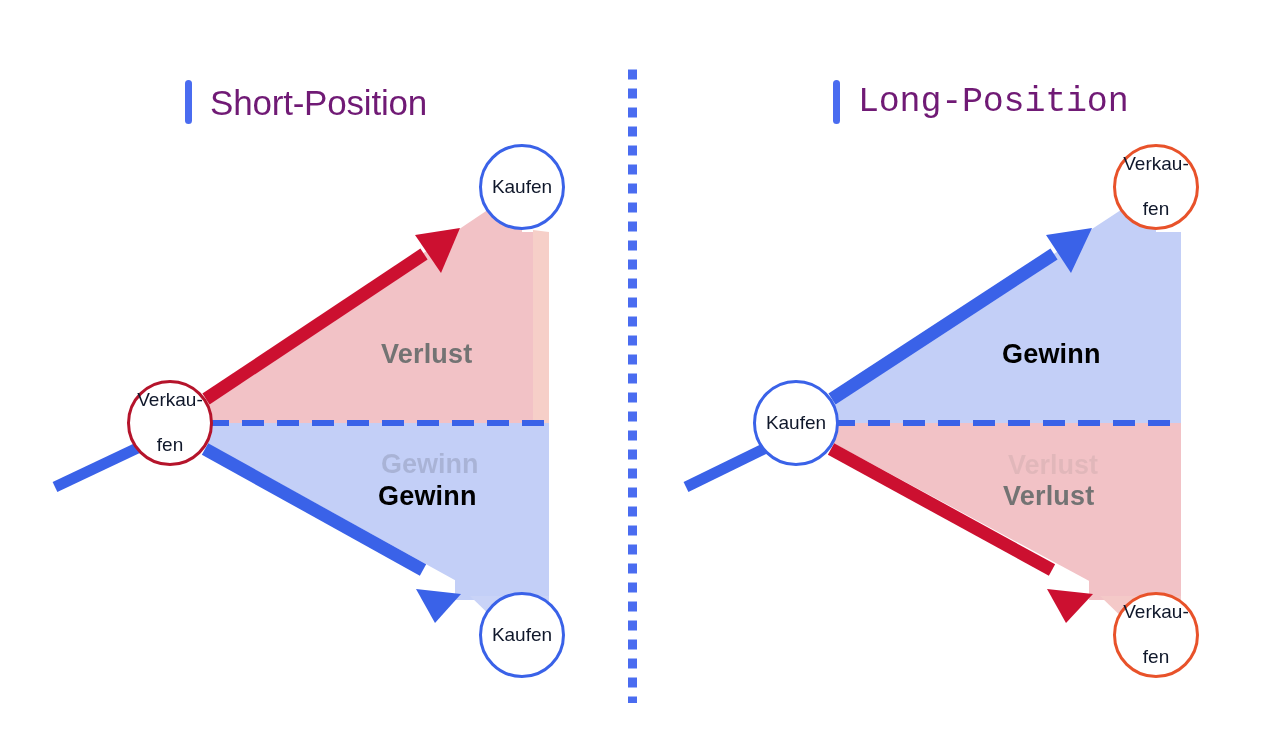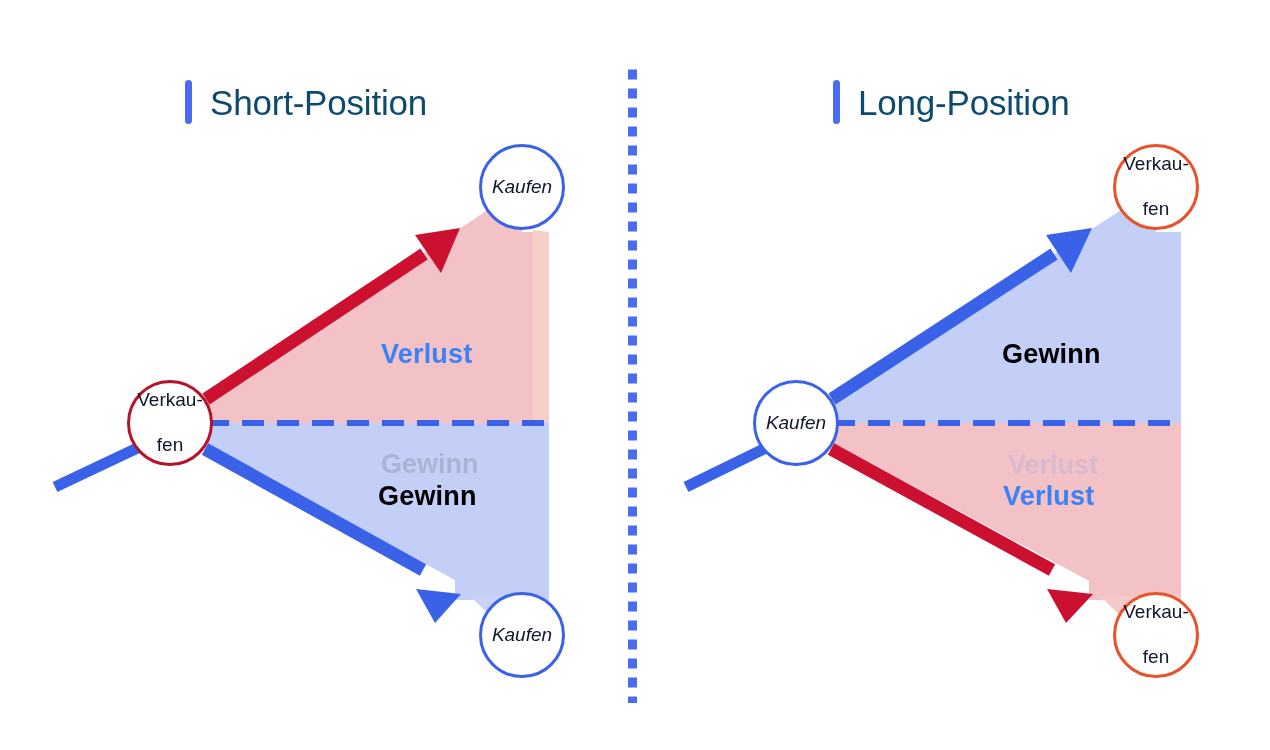--- a/index.html
+++ b/index.html
@@ -38,27 +38,27 @@
   .title-bar {
     width: 7px;
     height: 44px;
     border-radius: 4px;
     background: #4a6cf0;
     display: block;
     flex: 0 0 auto;
   }
   .title-text {
     font-size: 35px;
-    color: #0c4a6e;
+    color: #701a75;
     font-weight: 400;
     letter-spacing: -0.2px;
     line-height: 1;
   }
   #title-short { left: 185px; top: 80px; }
-  #title-long  { left: 201px; top: 80px; }
+  #title-long  { left: 201px; top: 80px; font-family: Liberation Mono, monospace; }
 
   .divider {
     position: absolute;
     left: 628px;
     top: 63px;
     width: 9px;
     height: 640px;
     background-image: linear-gradient(#4a6cf0 55%, rgba(255,255,255,0) 0%);
     background-position: left;
     background-size: 9px 19px;
@@ -74,34 +74,34 @@
     box-sizing: border-box;
     display: flex;
     align-items: center;
     justify-content: center;
     text-align: center;
     font-size: 19px;
     color: #0f172a;
     line-height: 1.18;
     z-index: 6;
   }
-  .node.blue     { border: 3.5px solid #3a62e8; font-style: italic; }
+  .node.blue     { border: 3.5px solid #3a62e8; }
   .node.crimson  { border: 3.5px solid #b5142b; }
   .node.orange   { border: 3.5px solid #e8522a; }
   .node span { display: block; padding: 0 2px; }
 
   .region-label {
     position: absolute;
     font-size: 27px;
     font-weight: bold;
     white-space: nowrap;
     z-index: 5;
     letter-spacing: 0.2px;
   }
-  .label-loss { color: #3b82f6; }
+  .label-loss { color: #737373; }
   .label-gain { color: #000000; }
 
   .ghost {
     position: absolute;
     z-index: 4;
     font-size: 27px;
     font-weight: bold;
     white-space: nowrap;
     opacity: 0.13;
   }

